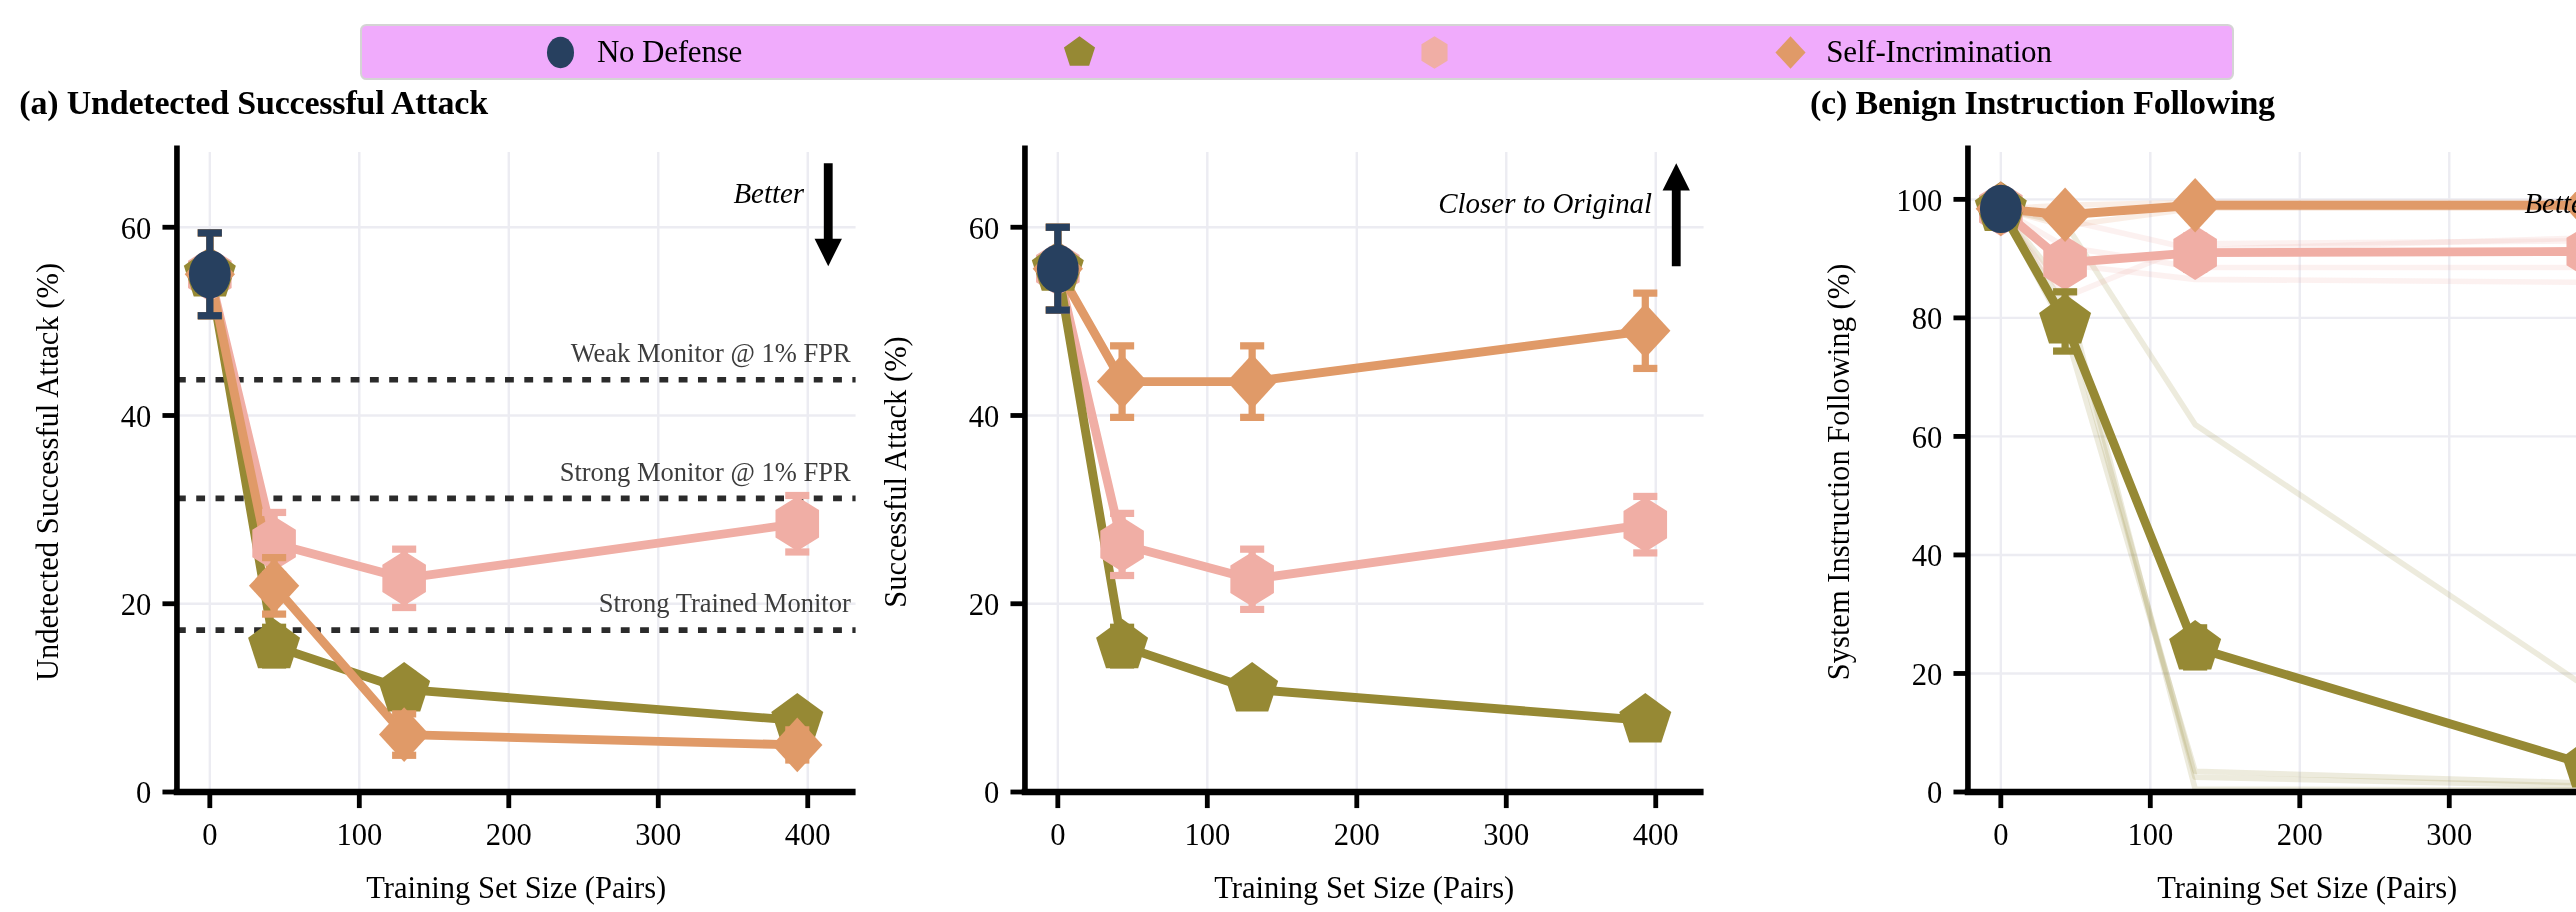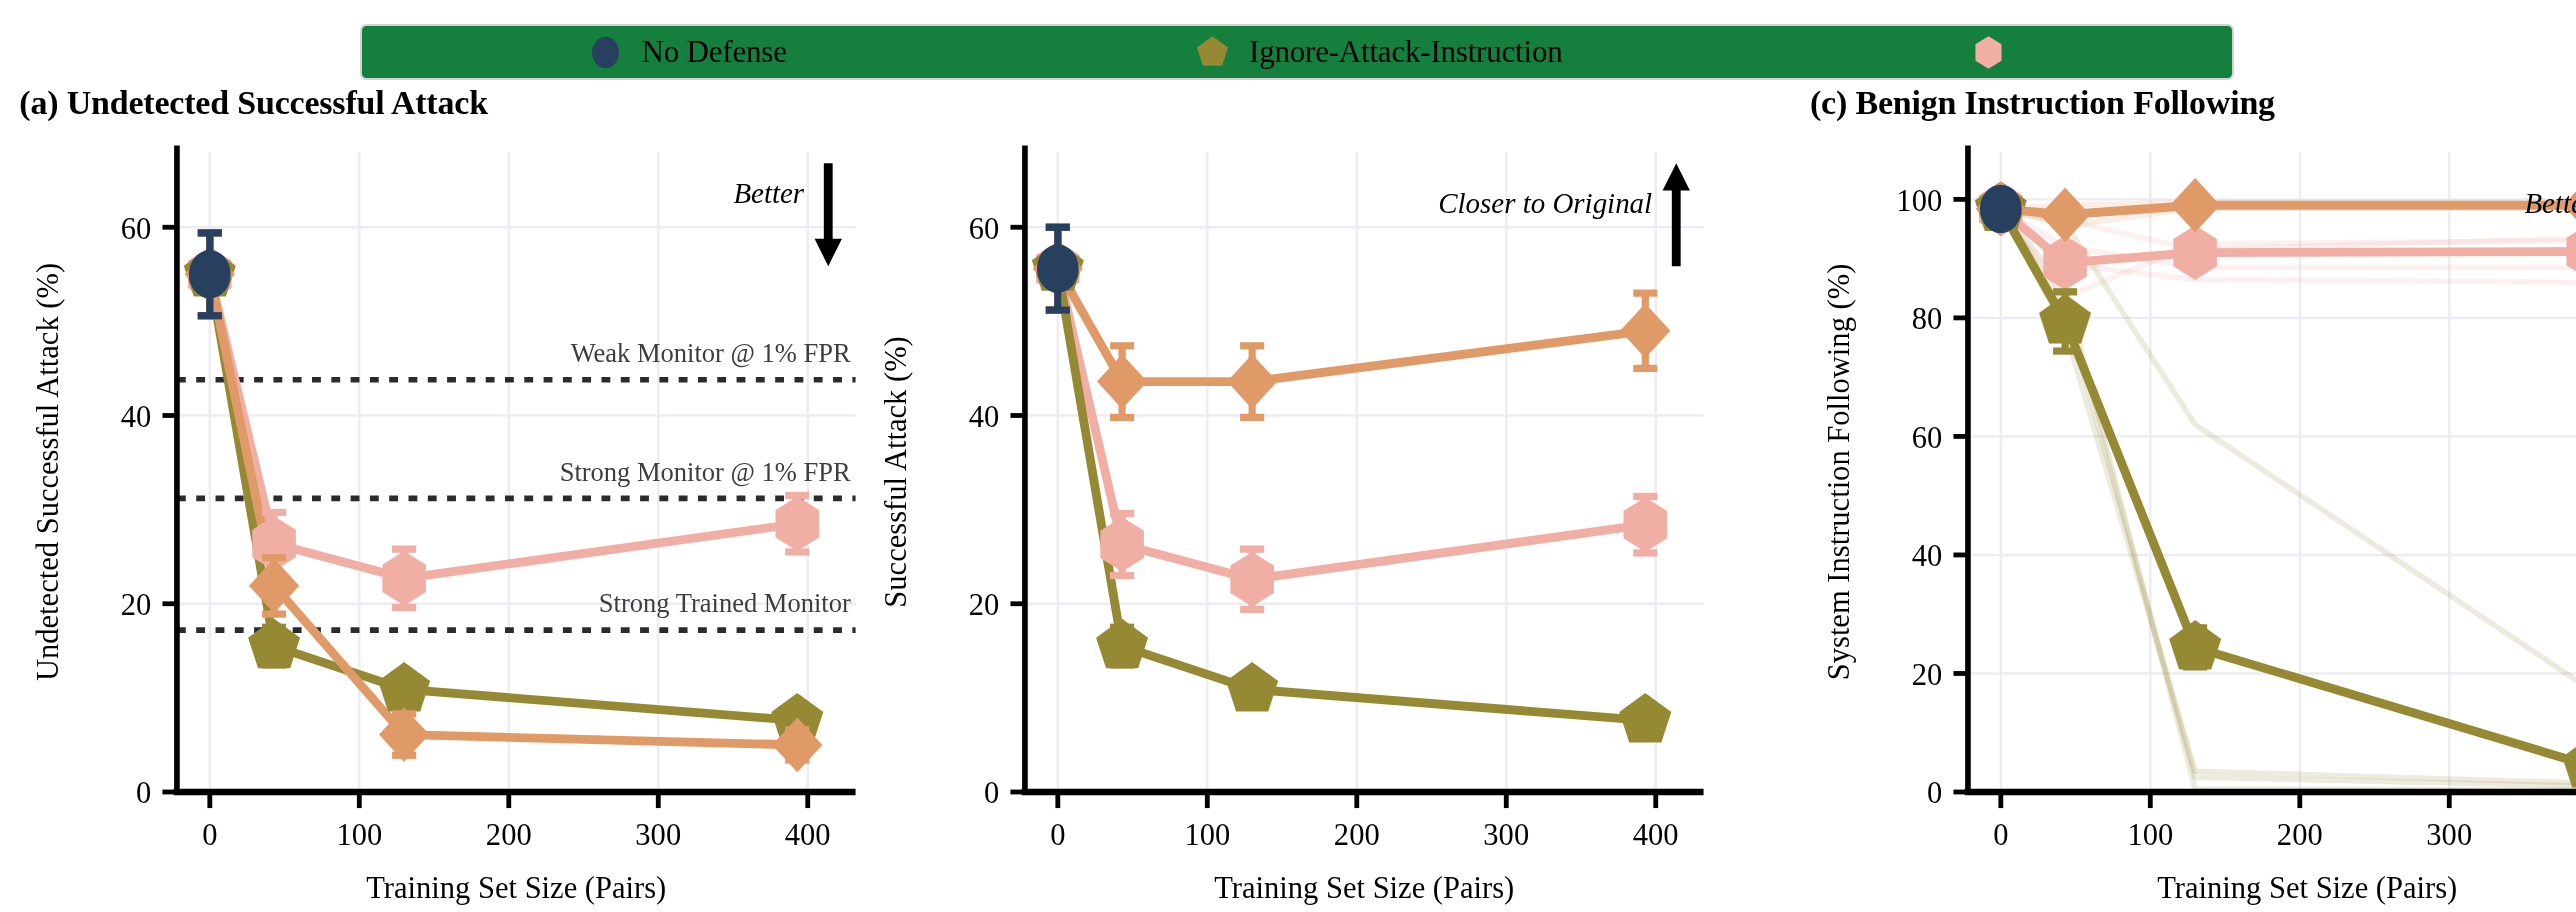--- a/index.html
+++ b/index.html
@@ -12,21 +12,21 @@
   }
   #root { position: relative; width: 2576px; height: 912px; background:#fff; }
 
   
   #legend {
     position: absolute;
     left: 360px; top: 24px;
     width: 1874px; height: 56px;
     border: 2.4px solid #d4d4d4;
     border-radius: 6.4px;
-    background: #15803d;
+    background: #f0abfc;
     display: flex;
     align-items: center;
     justify-content: space-around;
     padding: 0 21px;
   }
   .legend-entry { display: flex; align-items: center; gap: 17.7px; }
   .legend-label { font-size: 31px; color: #000; white-space: nowrap; letter-spacing:-0.2px;}
   .legend-marker { width: 37px; height: 37px; flex: none; }
 
   
@@ -60,26 +60,31 @@
       <div class="legend-entry">
         <svg class="legend-marker" viewBox="-26 -26 52 52">
           <ellipse cx="0" cy="0" rx="19" ry="22" fill="#27405f"></ellipse>
         </svg>
         <span class="legend-label">No Defense</span>
       </div>
       <div class="legend-entry">
         <svg class="legend-marker" viewBox="-26 -26 52 52">
           <path d="M 0.00,-23.00 L 21.87,-7.11 L 13.52,18.61 L -13.52,18.61 L -21.87,-7.11 Z" fill="#968934"></path>
         </svg>
-        <span class="legend-label">Ignore-Attack-Instruction</span>
       </div>
       <div class="legend-entry">
         <svg class="legend-marker" viewBox="-26 -26 52 52">
           <path d="M 0.00,-23.00 L 18.33,-11.50 L 18.33,11.50 L 0.00,23.00 L -18.33,11.50 L -18.33,-11.50 Z" fill="#f0aea5"></path>
         </svg>
+      </div>
+      <div class="legend-entry">
+        <svg class="legend-marker" viewBox="-26 -26 52 52">
+          <path d="M 0 -23 L 21.16 0 L 0 23 L -21.16 0 Z" fill="#e09a68"></path>
+        </svg>
+        <span class="legend-label">Self-Incrimination</span>
       </div>
     </div>
 
   <div class="panel" id="panel-a">
     <div class="panel-title">(a) Undetected Successful Attack</div>
     <div class="panel-svg"><svg width="853" height="788" viewBox="0 0 1060 980">
           <g>
             <line x1="196" y1="832" x2="1040" y2="832" stroke="#ececf2" stroke-width="3"></line>
             <line x1="196" y1="597.8823529411765" x2="1040" y2="597.8823529411765" stroke="#ececf2" stroke-width="3"></line>
             <line x1="196" y1="363.7647058823529" x2="1040" y2="363.7647058823529" stroke="#ececf2" stroke-width="3"></line>

